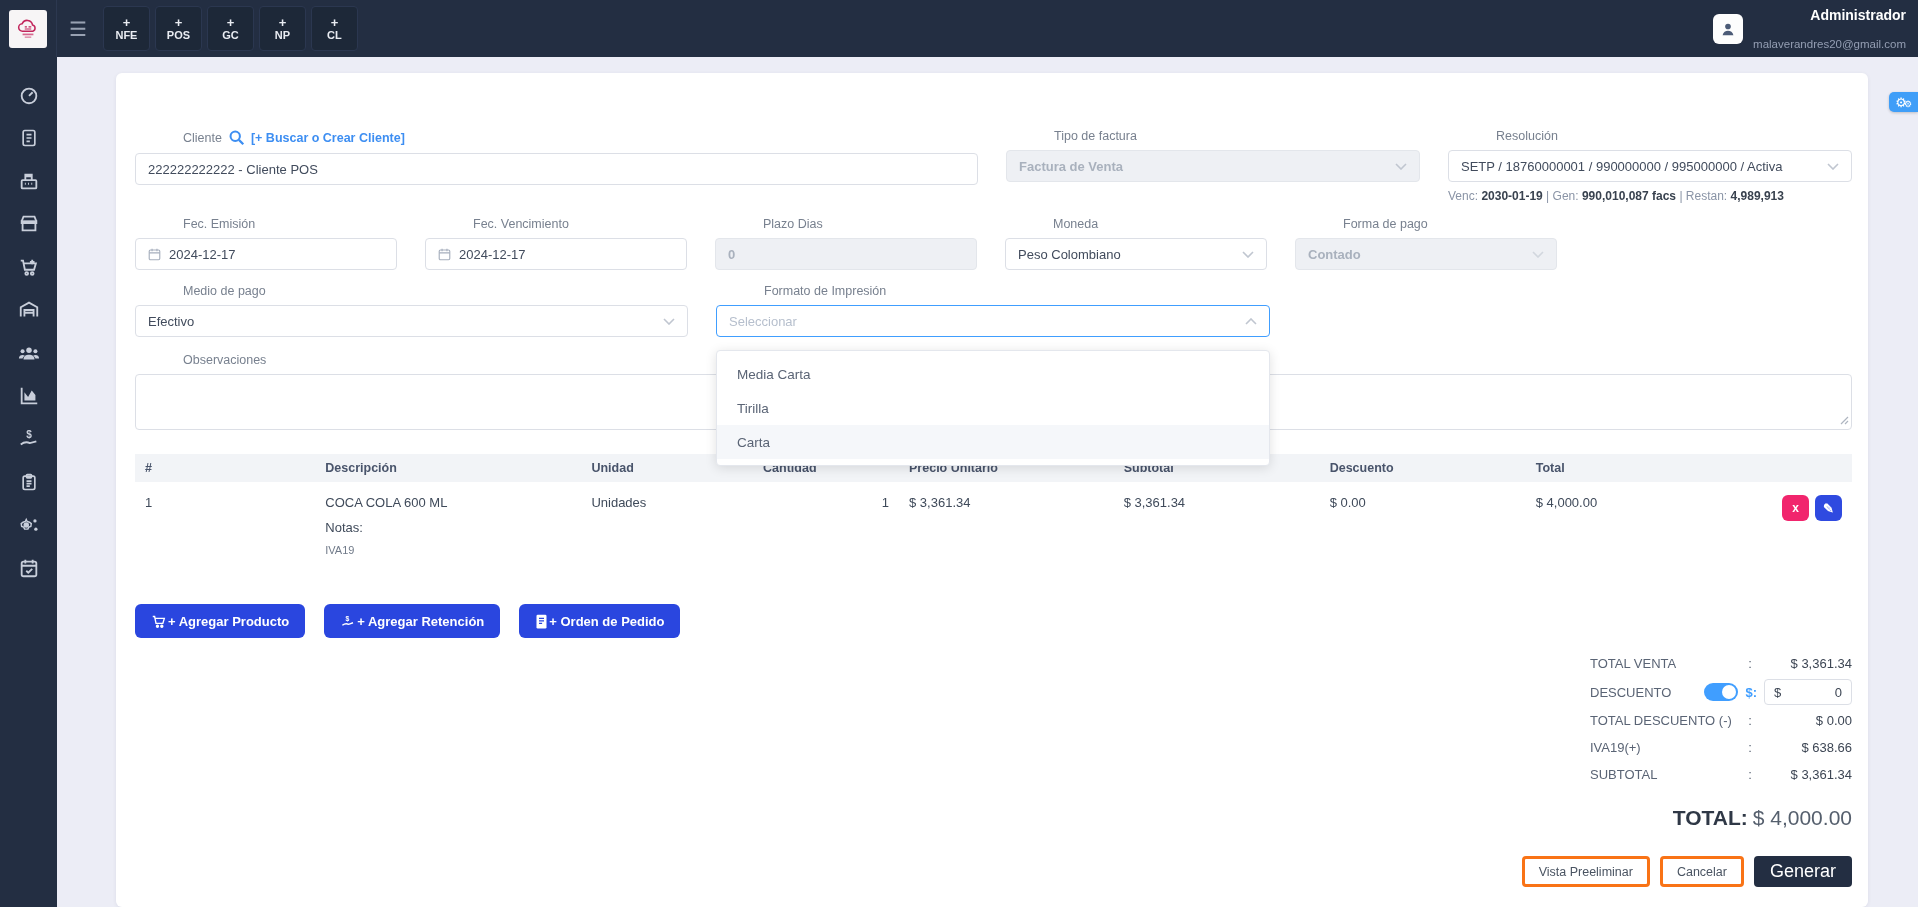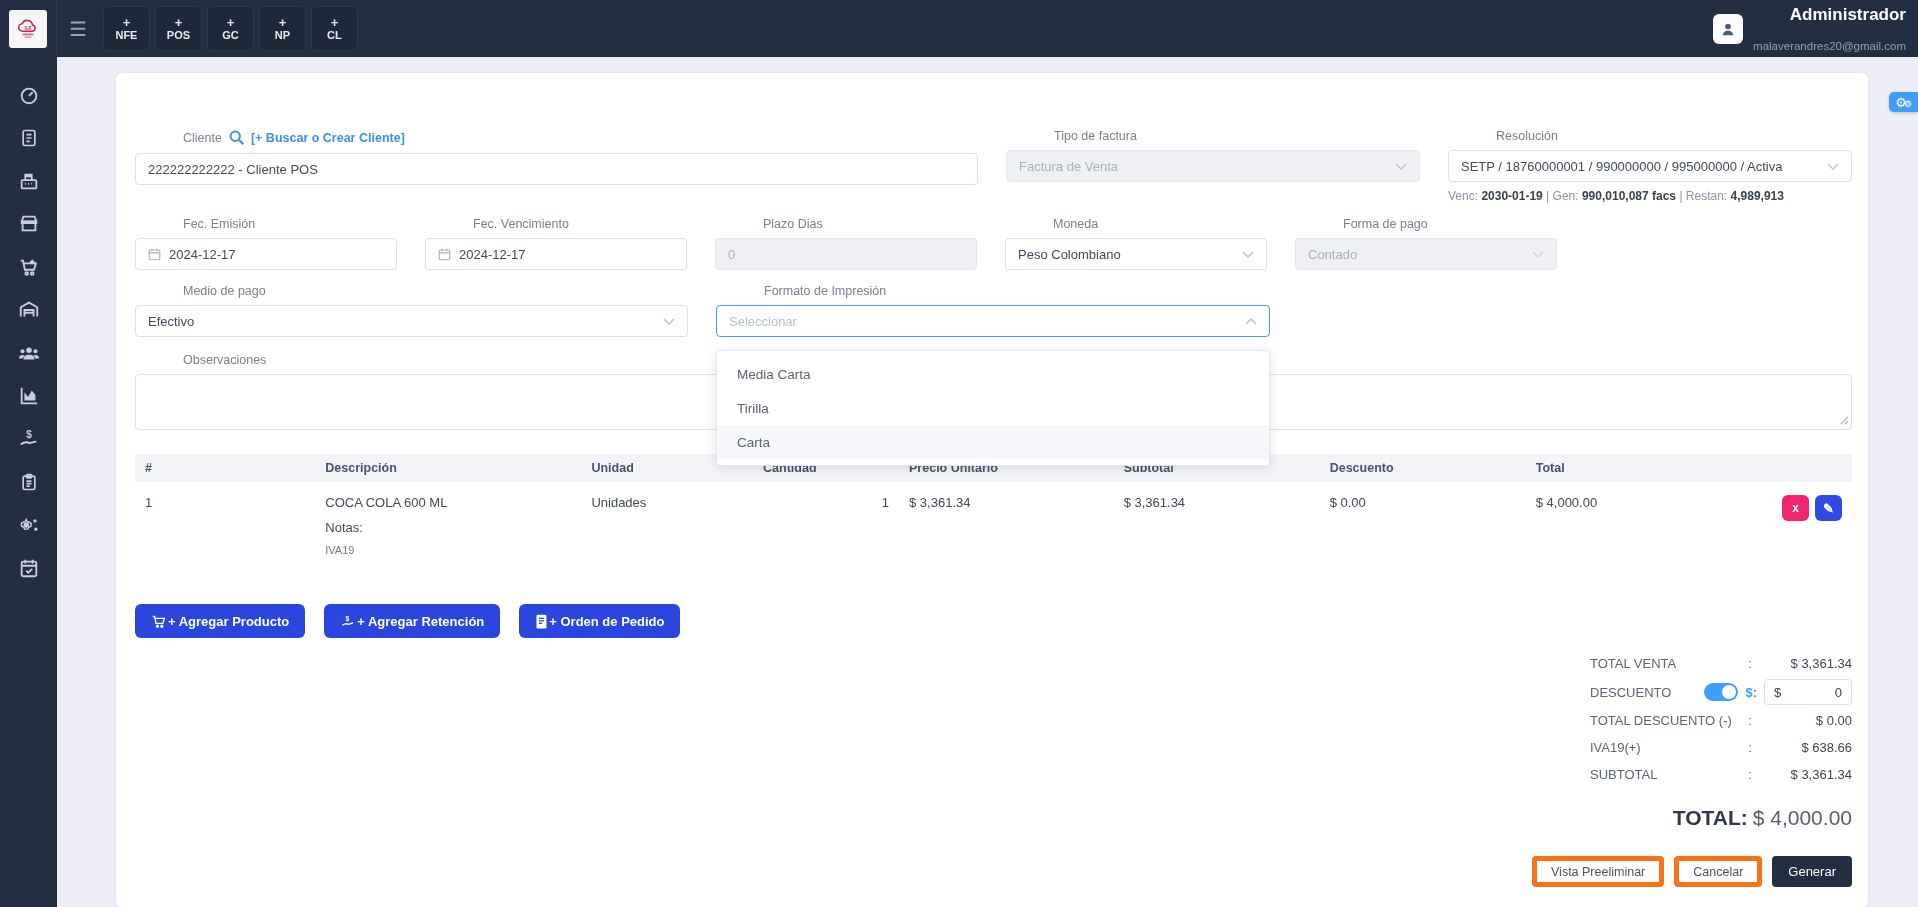--- a/index.html
+++ b/index.html
@@ -22,21 +22,21 @@
   .qbtn {
     width: 47px; height: 45px; background: #1d2838; border: 1px solid #2b3750; border-radius: 4px;
     color: #e9ecf2; display: flex; flex-direction: column; align-items: center; justify-content: center;
     font-weight: bold; cursor: pointer;
   }
   .qbtn .plus { font-size: 13px; line-height: 13px; }
   .qbtn .qlabel { font-size: 11px; line-height: 13px; }
   .user-zone { margin-left: auto; margin-right: 12px; display: flex; align-items: center; gap: 10px; }
   .avatar { width: 30px; height: 30px; background: #fdfdfd; border-radius: 6px; display: flex; align-items: center; justify-content: center; }
   .user-text { text-align: right; }
-  .user-name { color: #ffffff; font-size: 17px; font-weight: bold; }
+  .user-name { color: #ffffff; font-size: 14px; font-weight: bold; }
   .user-email { color: #949eb3; font-size: 11.5px; margin-top: 15px; }
 
   
   .layout { display: flex; height: 850px; }
   .sidebar {
     width: 57px; background: #232e42; height: 100%;
     display: flex; flex-direction: column; align-items: center;
     padding-top: 27px; gap: 21px;
   }
   .side-icon { width: 24px; height: 22px; color: #c8ceda; display: flex; align-items: center; justify-content: center; cursor: pointer; }
@@ -50,21 +50,21 @@
 
   
   .f-label { font-size: 12.5px; color: #78818f; margin-bottom: 7px; display: flex; align-items: center; gap: 6px; margin-left: 48px; }
   .link-blue { color: #3d8ef2; font-weight: bold; font-size: 12.5px; cursor: pointer; }
   .ctrl {
     height: 32px; border: 1px solid #dcdfe6; border-radius: 4px; background: #fff;
     display: flex; align-items: center; padding: 0 12px; font-size: 13px; color: #414b5c;
     position: relative;
   }
   .ctrl input { border: none; outline: none; width: 100%; font: inherit; color: inherit; background: transparent; }
-  .ctrl.disabled { background: #eef0f4; color: #a9b1bd; border-color: #e3e6eb; }
+  .ctrl.disabled { background: #eef0f4; color: #a9b1bd; border-color: #e3e6eb; font-weight: bold; }
   .ctrl.select { justify-content: space-between; cursor: pointer; }
   .chev { flex: 0 0 auto; margin-left: 8px; }
   .ctrl.focused { border-color: #409eff; }
   .ctrl.focused input::placeholder { color: #b6bfcd; }
   .cal-ico { margin-right: 8px; flex: 0 0 auto; }
 
   .row-a { display: flex; gap: 28px; }
   .fw-cliente { width: 843px; }
   .fw-tipo { width: 414px; }
   .fw-res { flex: 1; }
@@ -128,22 +128,22 @@
   .toggle { width: 34px; height: 18px; border-radius: 9px; background: #409eff; position: relative; cursor: pointer; flex: 0 0 auto; }
   .toggle .knob { position: absolute; top: 2px; right: 2px; width: 14px; height: 14px; border-radius: 50%; background: #fff; }
   .cur-label { color: #409eff; font-size: 13px; font-weight: bold; }
   .disc-input { width: 88px; height: 26px; border: 1px solid #dcdfe6; border-radius: 4px; display: flex; align-items: center; justify-content: space-between; padding: 0 9px; font-size: 13px; color: #3d4654; background: #fff; }
   .grand { margin-top: 18px; text-align: right; font-size: 21px; }
   .grand .glabel { font-weight: bold; color: #2f3846; }
   .grand .gval { color: #555f6d; margin-left: 5px; }
 
   
   .footer { display: flex; justify-content: flex-end; gap: 10px; margin-top: 26px; }
-  .btn-ghost { background: #fff; border: 5px solid #f97316; color: #4a5462; height: 31px; padding: 0 14px; border-radius: 4px; font-size: 12.5px; cursor: pointer; }
-  .btn-dark { background: #232e42; border: none; color: #fff; height: 31px; padding: 0 16px; border-radius: 4px; font-size: 13px; cursor: pointer; }
+  .btn-ghost { background: #fff; border: 3px solid #f97316; color: #4a5462; height: 31px; padding: 0 14px; border-radius: 4px; font-size: 12.5px; cursor: pointer; }
+  .btn-dark { background: #232e42; border: none; color: #fff; height: 31px; padding: 0 16px; border-radius: 4px; font-size: 18px; cursor: pointer; }
 
   
   .settings-tab {
     position: fixed; top: 92px; right: 0; background: #3f9ef8; color: #fff;
     border-radius: 5px 0 0 5px; padding: 4px 6px 3px; font-size: 13px; line-height: 1;
     cursor: pointer; box-shadow: 0 1px 3px rgba(0,0,0,.2);
   }
   .settings-tab .g2 { font-size: 9px; margin-left: -3px; }
 </style>
 </head>

